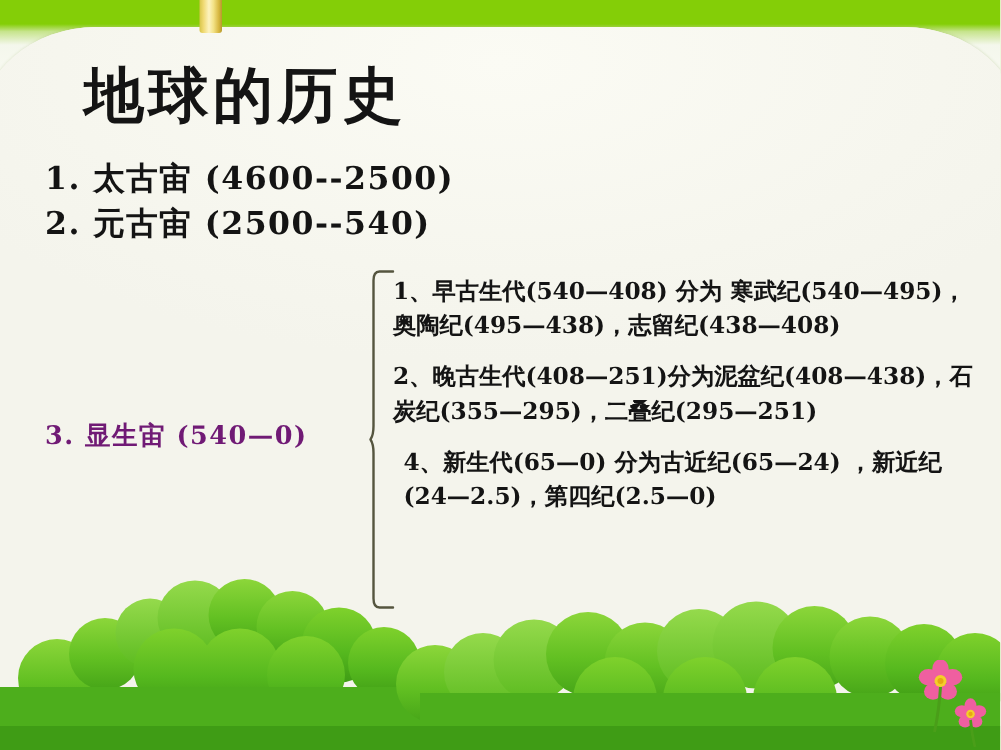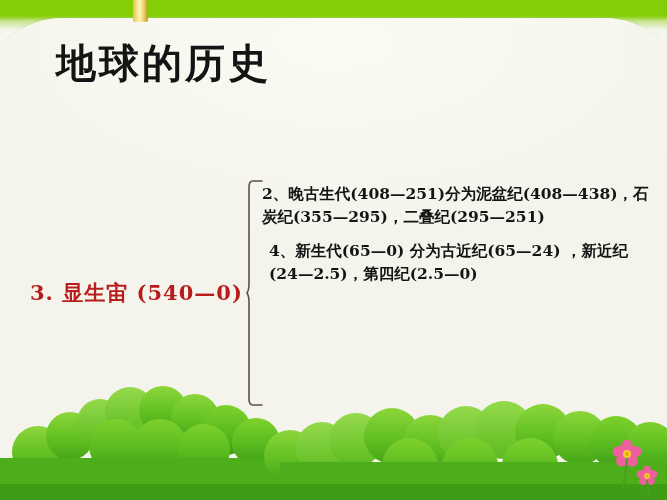--- a/index.html
+++ b/index.html
@@ -98,23 +98,23 @@
     font-weight: 700;
     color: #141414;
     line-height: 30px;
     letter-spacing: 1px;
     white-space: nowrap;
   }
   .eon-3 {
     position: absolute;
     left: 30px;
     top: 279px;
-    font-size: 21px;
-    font-weight: 700;
-    color: #b91c1c;
+    font-size: 17px;
+    font-weight: 700;
+    color: #701a75;
     letter-spacing: 1px;
     white-space: nowrap;
   }
 
   
   .brace {
     position: absolute;
     left: 246px;
     top: 180px;
     width: 18px;
@@ -169,31 +169,34 @@
 
   <div class="card">
     <div class="card-inner"></div>
   </div>
 
   <div class="content">
 
     <div class="title">地球的历史</div>
 
     <div class="eon-list">
+      <div class="eon">1. 太古宙 (4600--2500)</div>
+      <div class="eon">2. 元古宙 (2500--540)</div>
     </div>
 
     <div class="eon-3">3. 显生宙 (540—0)</div>
 
     <div class="brace">
       <svg width="18" height="226" viewBox="0 0 18 226" xmlns="http://www.w3.org/2000/svg">
         <path d="M16 1 L7 1 Q3 1 3 7 L3 104 Q3 110 1 113 Q3 116 3 122 L3 219 Q3 225 7 225 L16 225" fill="none" stroke="#55553f" stroke-width="1.6" stroke-linecap="round" stroke-linejoin="round"></path>
       </svg>
     </div>
 
     <div class="eras">
+      <div class="era">1、早古生代(540—408) 分为 寒武纪(540—495)，奥陶纪(495—438)，志留纪(438—408)</div>
       <div class="era">2、晚古生代(408—251)分为泥盆纪(408—438)，石炭纪(355—295)，二叠纪(295—251)</div>
       <div class="era indent">4、新生代(65—0) 分为古近纪(65—24) ，新近纪(24—2.5)，第四纪(2.5—0)</div>
     </div>
 
     <div class="unit-note">（单位：百万年）</div>
   </div>
 
   <svg class="foliage" viewBox="0 0 667 120" preserveAspectRatio="none" xmlns="http://www.w3.org/2000/svg">
     <defs>
       <linearGradient id="bushA" x1="0" y1="0" x2="0" y2="1">

